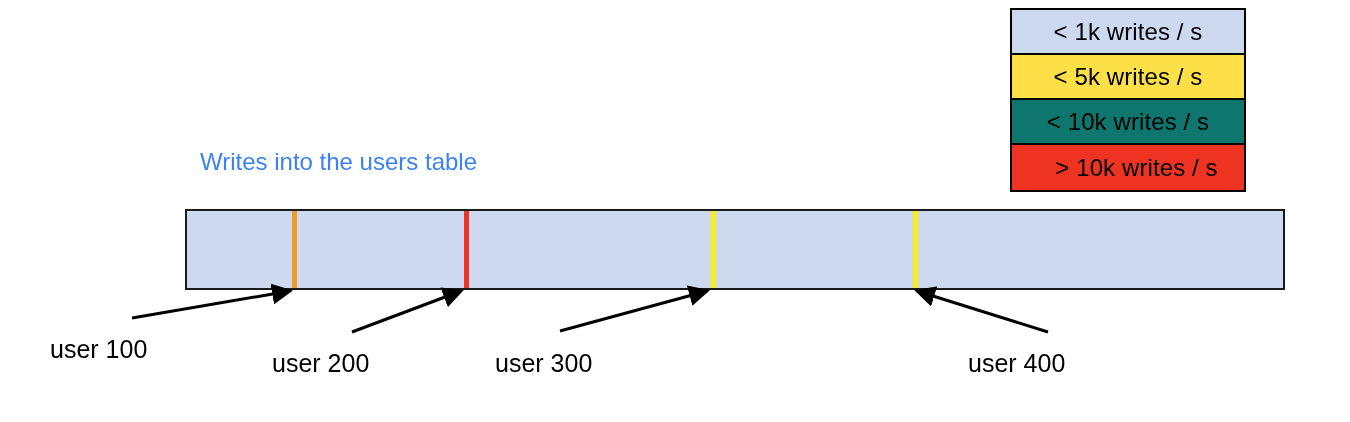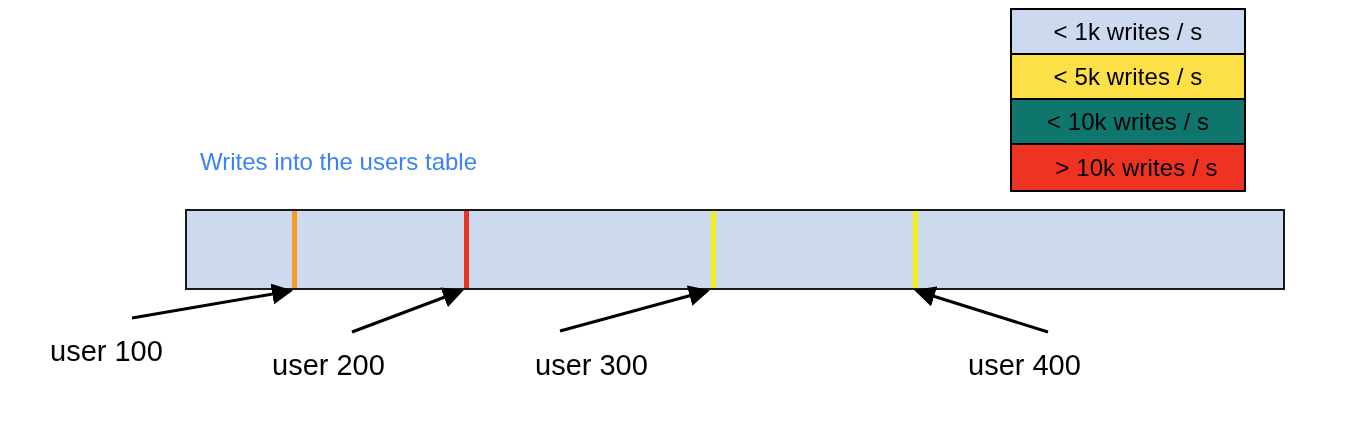--- a/index.html
+++ b/index.html
@@ -81,21 +81,21 @@
     left: 0;
     top: 0;
     width: 1350px;
     height: 422px;
     pointer-events: none;
   }
 
   
   .user-label {
     position: absolute;
-    font-size: 29px;
+    font-size: 25px;
     line-height: 1;
     white-space: nowrap;
     color: #000000;
   }
 </style>
 </head>
 <body>
 
 <div id="canvas">
 
@@ -130,16 +130,16 @@
       </marker>
     </defs>
     <line stroke="#000000" stroke-width="3" marker-end="url(#arrowhead)" x1="132" y1="318" x2="290" y2="291"></line>
     <line stroke="#000000" stroke-width="3" marker-end="url(#arrowhead)" x1="352" y1="332" x2="461" y2="291"></line>
     <line stroke="#000000" stroke-width="3" marker-end="url(#arrowhead)" x1="560" y1="331" x2="707" y2="291"></line>
     <line stroke="#000000" stroke-width="3" marker-end="url(#arrowhead)" x1="1048" y1="332" x2="917" y2="291"></line>
   </svg>
 
   <div class="user-label" style="left: 50px; top: 337px;">user 100</div>
   <div class="user-label" style="left: 272px; top: 351px;">user 200</div>
-  <div class="user-label" style="left: 495px; top: 351px; margin-left: 40px;">user 300</div>
+  <div class="user-label" style="left: 495px; top: 351px;">user 300</div>
   <div class="user-label" style="left: 968px; top: 351px;">user 400</div>
 
 </div>
 
 </body></html>

